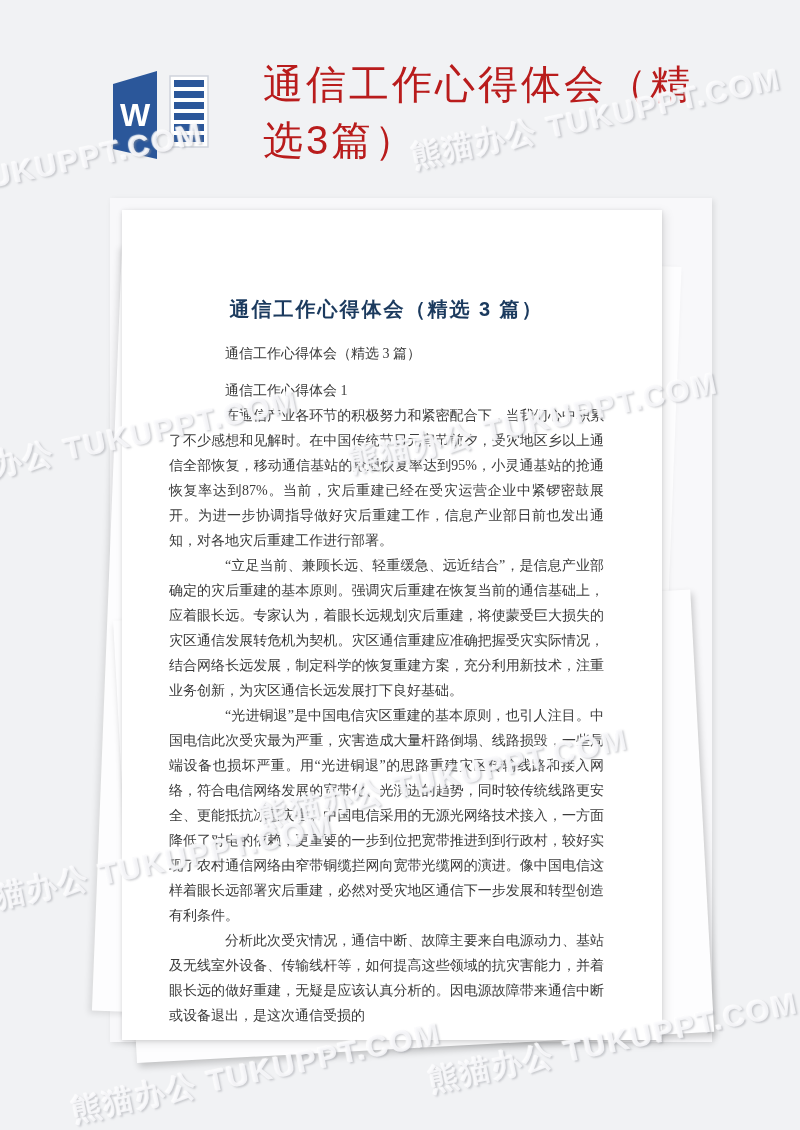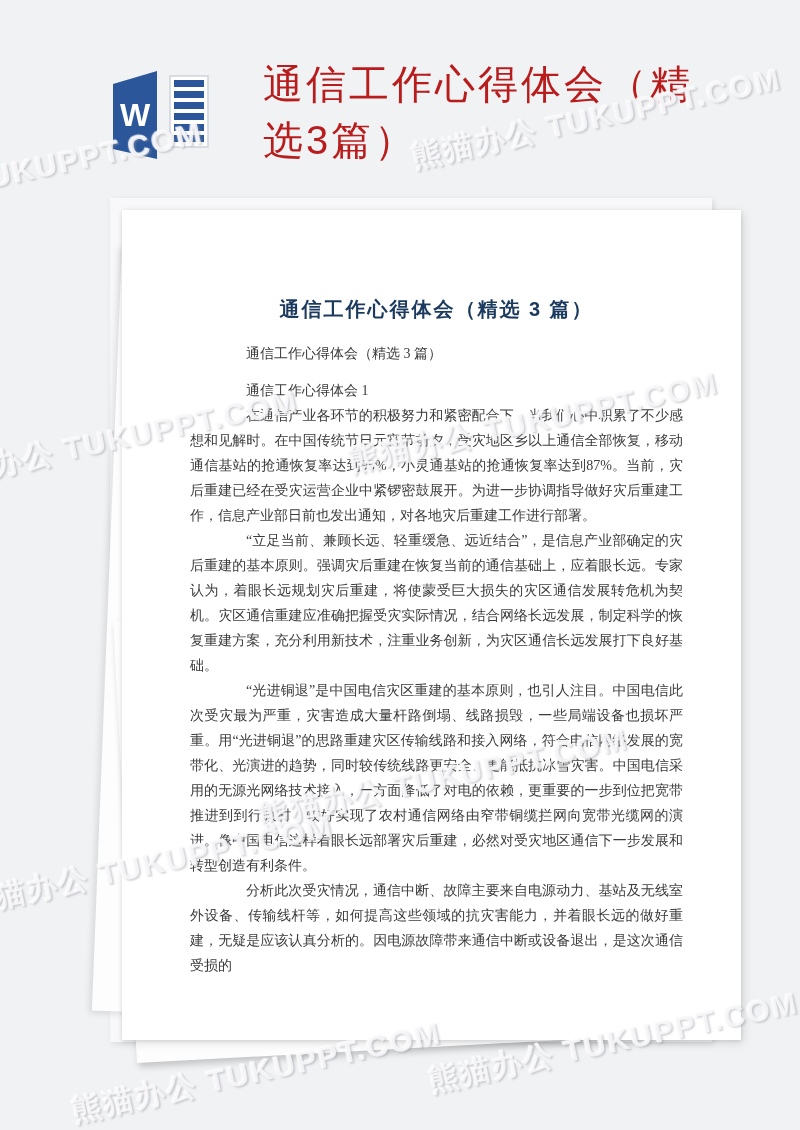--- a/index.html
+++ b/index.html
@@ -34,25 +34,25 @@
     box-shadow:-3px 3px 6px rgba(0,0,0,0.10);
   }
   .sheet-bottom{
     left:137px;top:620px;width:578px;height:443px;
     transform-origin:bottom left;transform:rotate(-3.1deg);
     box-shadow:2px 4px 7px rgba(0,0,0,0.20);
   }
 
   
   .doc-page{
-    position:absolute;left:122px;top:210px;width:619px;height:830px;
+    position:absolute;left:122px;top:210px;width:540px;height:830px;
     box-sizing:border-box;
     background:#ffffff;
     box-shadow:0 1px 4px rgba(0,0,0,0.12), 3px 3px 10px rgba(0,0,0,0.10);
-    padding:86px 58px 0 68px;
+    padding:86px 58px 0 47px;
     overflow:hidden;
   }
   .doc-title{
     margin:0 0 18px 0;
     text-align:center;
     font-size:20px;font-weight:bold;letter-spacing:2px;
     color:#1b3a5e;
     font-family:"Liberation Sans", sans-serif;
   }
   .doc-body p{

